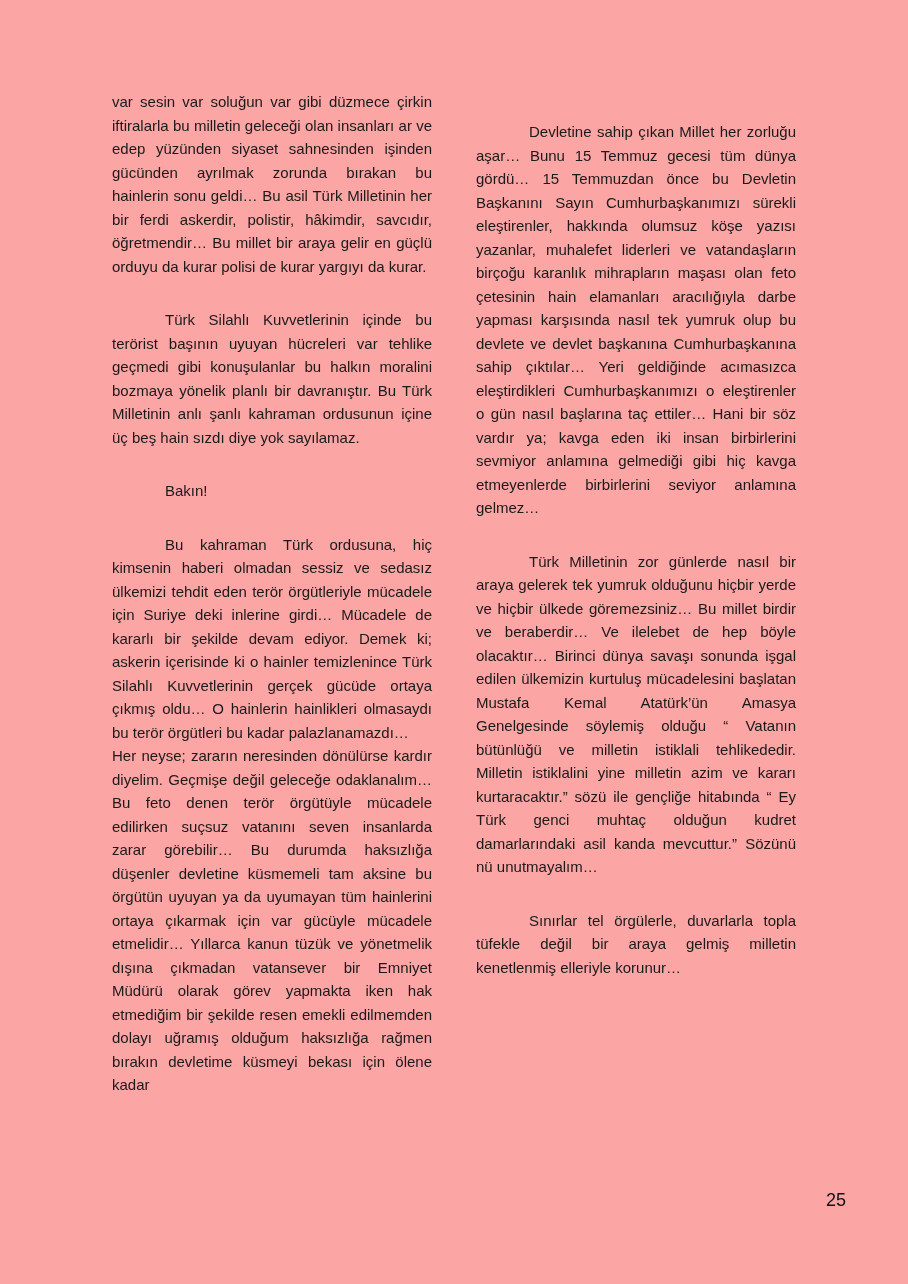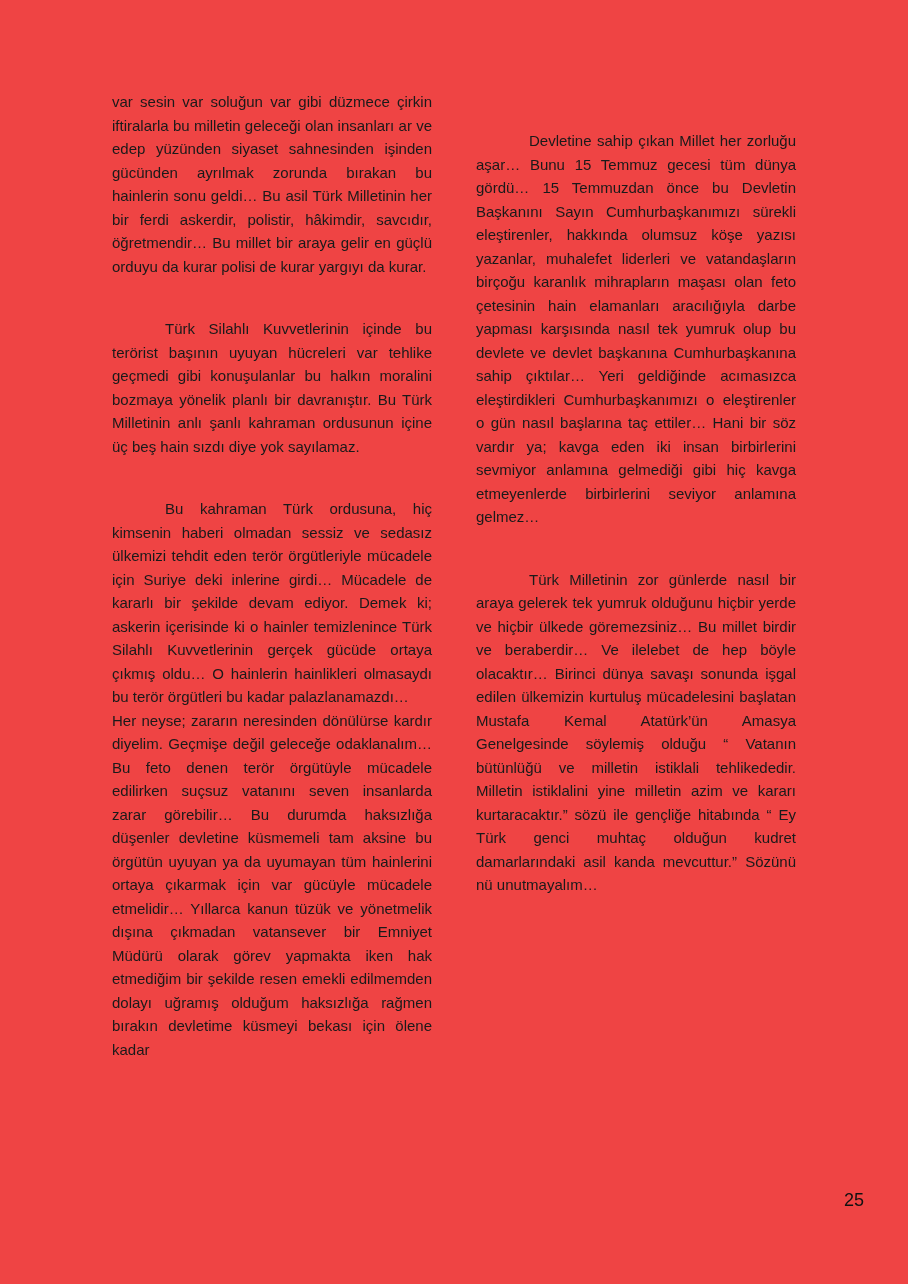--- a/index.html
+++ b/index.html
@@ -4,21 +4,21 @@
 <style>
   html, body {
     margin: 0;
     padding: 0;
     background: #ffffff;
   }
   .page {
     position: relative;
     width: 908px;
     height: 1284px;
-    background: #ef4444;
+    background: #fca5a5;
     font-family: "Liberation Sans", "DejaVu Sans", sans-serif;
     color: #1a1a1a;
     overflow: hidden;
   }
   .columns {
     position: absolute;
     top: 90px;
     left: 112px;
     width: 684px;
     display: flex;
@@ -27,60 +27,62 @@
   .col {
     width: 320px;
     font-size: 15px;
     line-height: 23.5px;
     text-align: justify;
   }
   .para {
     margin: 0;
   }
   .para.gap {
-    margin-top: 39px;
+    margin-top: 30px;
   }
   .para.indent {
     text-indent: 53px;
   }
   .para b {
     font-weight: 400;
   }
   .page-number {
     position: absolute;
     top: 1188px;
-    right: 44px;
+    right: 62px;
     font-size: 18px;
     line-height: 24px;
     color: #111111;
   }
 </style>
 </head>
 <body>
 
 <div class="page">
 
   <div class="columns">
 
     <div class="col">
       <p class="para"><span>var sesin var soluğun var gibi düzmece çirkin iftiralarla bu milletin geleceği olan insanları ar ve edep yüzünden siyaset sahnesinden işinden gücünden ayrılmak zorunda bırakan bu hainlerin sonu geldi… Bu asil Türk Milletinin her bir ferdi askerdir, polistir, hâkimdir, savcıdır, öğretmendir… Bu millet bir araya gelir en güçlü orduyu da kurar polisi de kurar yargıyı da kurar.</span></p>
 
       <p class="para gap indent"><span>Türk Silahlı Kuvvetlerinin içinde bu terörist başının uyuyan hücreleri var tehlike geçmedi gibi konuşulanlar bu halkın moralini bozmaya yönelik planlı bir davranıştır. Bu Türk Milletinin anlı şanlı kahraman ordusunun içine üç beş hain sızdı diye yok sayılamaz.</span></p>
 
+      <p class="para gap indent"><span>Bakın!</span></p>
 
       <p class="para gap indent"><span>Bu kahraman Türk ordusuna, hiç kimsenin haberi olmadan sessiz ve sedasız ülkemizi tehdit eden terör örgütleriyle mücadele için Suriye deki inlerine girdi… Mücadele de kararlı bir şekilde devam ediyor. Demek ki; askerin içerisinde ki o hainler temizlenince Türk Silahlı Kuvvetlerinin gerçek gücüde ortaya çıkmış oldu… O hainlerin hainlikleri olmasaydı bu terör örgütleri bu kadar palazlanamazdı…</span></p>
 
       <p class="para"><span>Her neyse; zararın neresinden dönülürse kardır diyelim. Geçmişe değil geleceğe odaklanalım… Bu feto denen terör örgütüyle mücadele edilirken suçsuz vatanını seven insanlarda zarar görebilir… Bu durumda haksızlığa düşenler devletine küsmemeli tam aksine bu örgütün uyuyan ya da uyumayan tüm hainlerini ortaya çıkarmak için var gücüyle mücadele etmelidir… Yıllarca kanun tüzük ve yönetmelik dışına çıkmadan vatansever bir Emniyet Müdürü olarak görev yapmakta iken hak etmediğim bir şekilde resen emekli edilmemden dolayı uğramış olduğum haksızlığa rağmen bırakın devletime küsmeyi bekası için ölene kadar</span></p>
     </div>
 
     <div class="col">
 
       <p class="para gap indent"><span>Devletine sahip çıkan Millet her zorluğu aşar… Bunu 15 Temmuz gecesi tüm dünya gördü… 15 Temmuzdan önce bu Devletin Başkanını Sayın Cumhurbaşkanımızı sürekli eleştirenler, hakkında olumsuz köşe yazısı yazanlar, muhalefet liderleri ve vatandaşların birçoğu karanlık mihrapların maşası olan feto çetesinin hain elamanları aracılığıyla darbe yapması karşısında nasıl tek yumruk olup bu devlete ve devlet başkanına Cumhurbaşkanına sahip çıktılar… Yeri geldiğinde acımasızca eleştirdikleri Cumhurbaşkanımızı o eleştirenler o gün nasıl başlarına taç ettiler… Hani bir söz vardır ya; kavga eden iki insan birbirlerini sevmiyor anlamına gelmediği gibi hiç kavga etmeyenlerde birbirlerini seviyor anlamına gelmez…</span></p>
 
       <p class="para gap indent"><span>Türk Milletinin zor günlerde nasıl bir araya gelerek tek yumruk olduğunu hiçbir yerde ve hiçbir ülkede göremezsiniz… Bu millet birdir ve beraberdir… Ve ilelebet de hep böyle olacaktır… Birinci dünya savaşı sonunda işgal edilen ülkemizin kurtuluş mücadelesini başlatan Mustafa Kemal Atatürk’ün Amasya Genelgesinde söylemiş olduğu </span><b>“ Vatanın bütünlüğü ve milletin istiklali tehlikededir. Milletin istiklalini yine milletin azim ve kararı kurtaracaktır.”</b><span> sözü ile gençliğe hitabında </span><b>“ Ey Türk genci muhtaç olduğun kudret damarlarındaki asil kanda mevcuttur.”</b><span> Sözünü nü unutmayalım…</span></p>
 
+      <p class="para gap indent"><span>Sınırlar tel örgülerle, duvarlarla topla tüfekle değil bir araya gelmiş milletin kenetlenmiş elleriyle korunur…</span></p>
     </div>
 
   </div>
 
   <div class="page-number">25</div>
 
 </div>
 
 </body></html>

